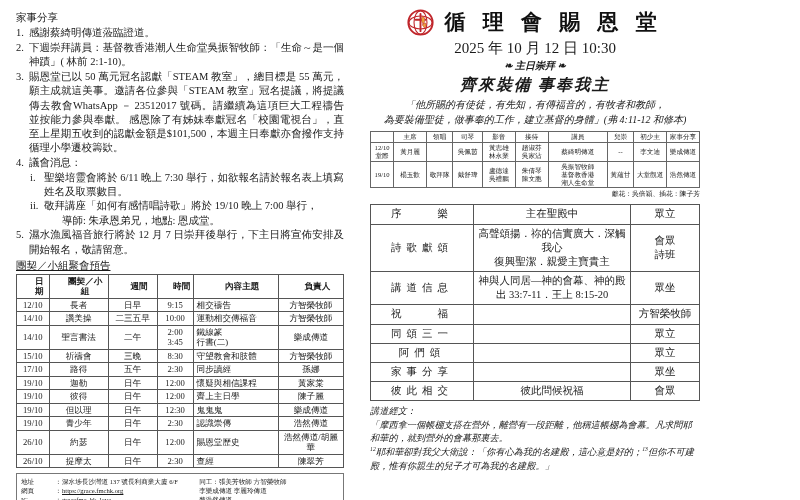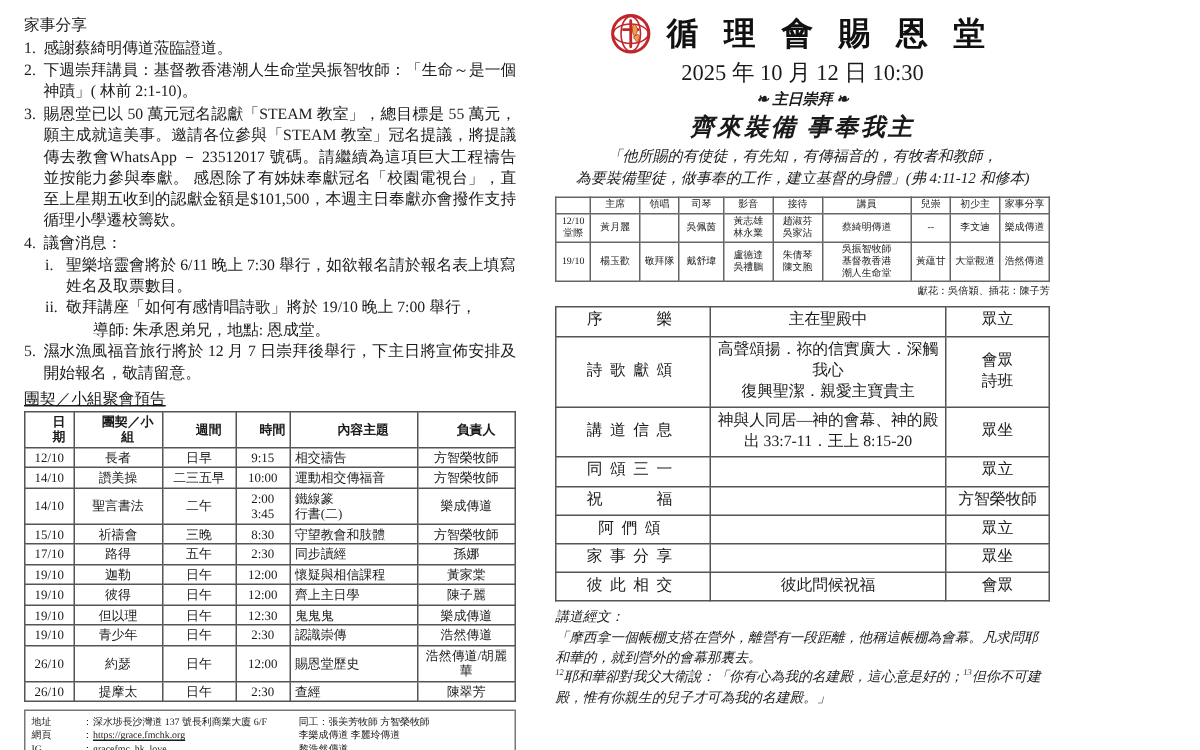--- a/index.html
+++ b/index.html
@@ -343,28 +343,28 @@
             <td class="item">詩歌獻頌</td>
             <td class="two-line">高聲頌揚．祢的信實廣大．深觸我心<br>復興聖潔．親愛主寶貴主</td>
             <td class="who">會眾<br>詩班</td>
           </tr>
           <tr>
             <td class="item">講道信息</td>
             <td class="two-line">神與人同居—神的會幕、神的殿<br>出 33:7-11．王上 8:15-20</td>
             <td class="who">眾坐</td>
           </tr>
           <tr>
+            <td class="item">祝　　福</td>
+            <td class="two-line"></td>
+            <td class="who">方智榮牧師</td>
+          </tr>
+          <tr>
             <td class="item">同頌三一</td>
             <td class="two-line"></td>
             <td class="who">眾立</td>
-          </tr>
-          <tr>
-            <td class="item">祝　　福</td>
-            <td class="two-line"></td>
-            <td class="who">方智榮牧師</td>
           </tr>
           <tr>
             <td class="item">阿們頌</td>
             <td class="two-line"></td>
             <td class="who">眾立</td>
           </tr>
           <tr>
             <td class="item">家事分享</td>
             <td class="two-line"></td>
             <td class="who">眾坐</td>

